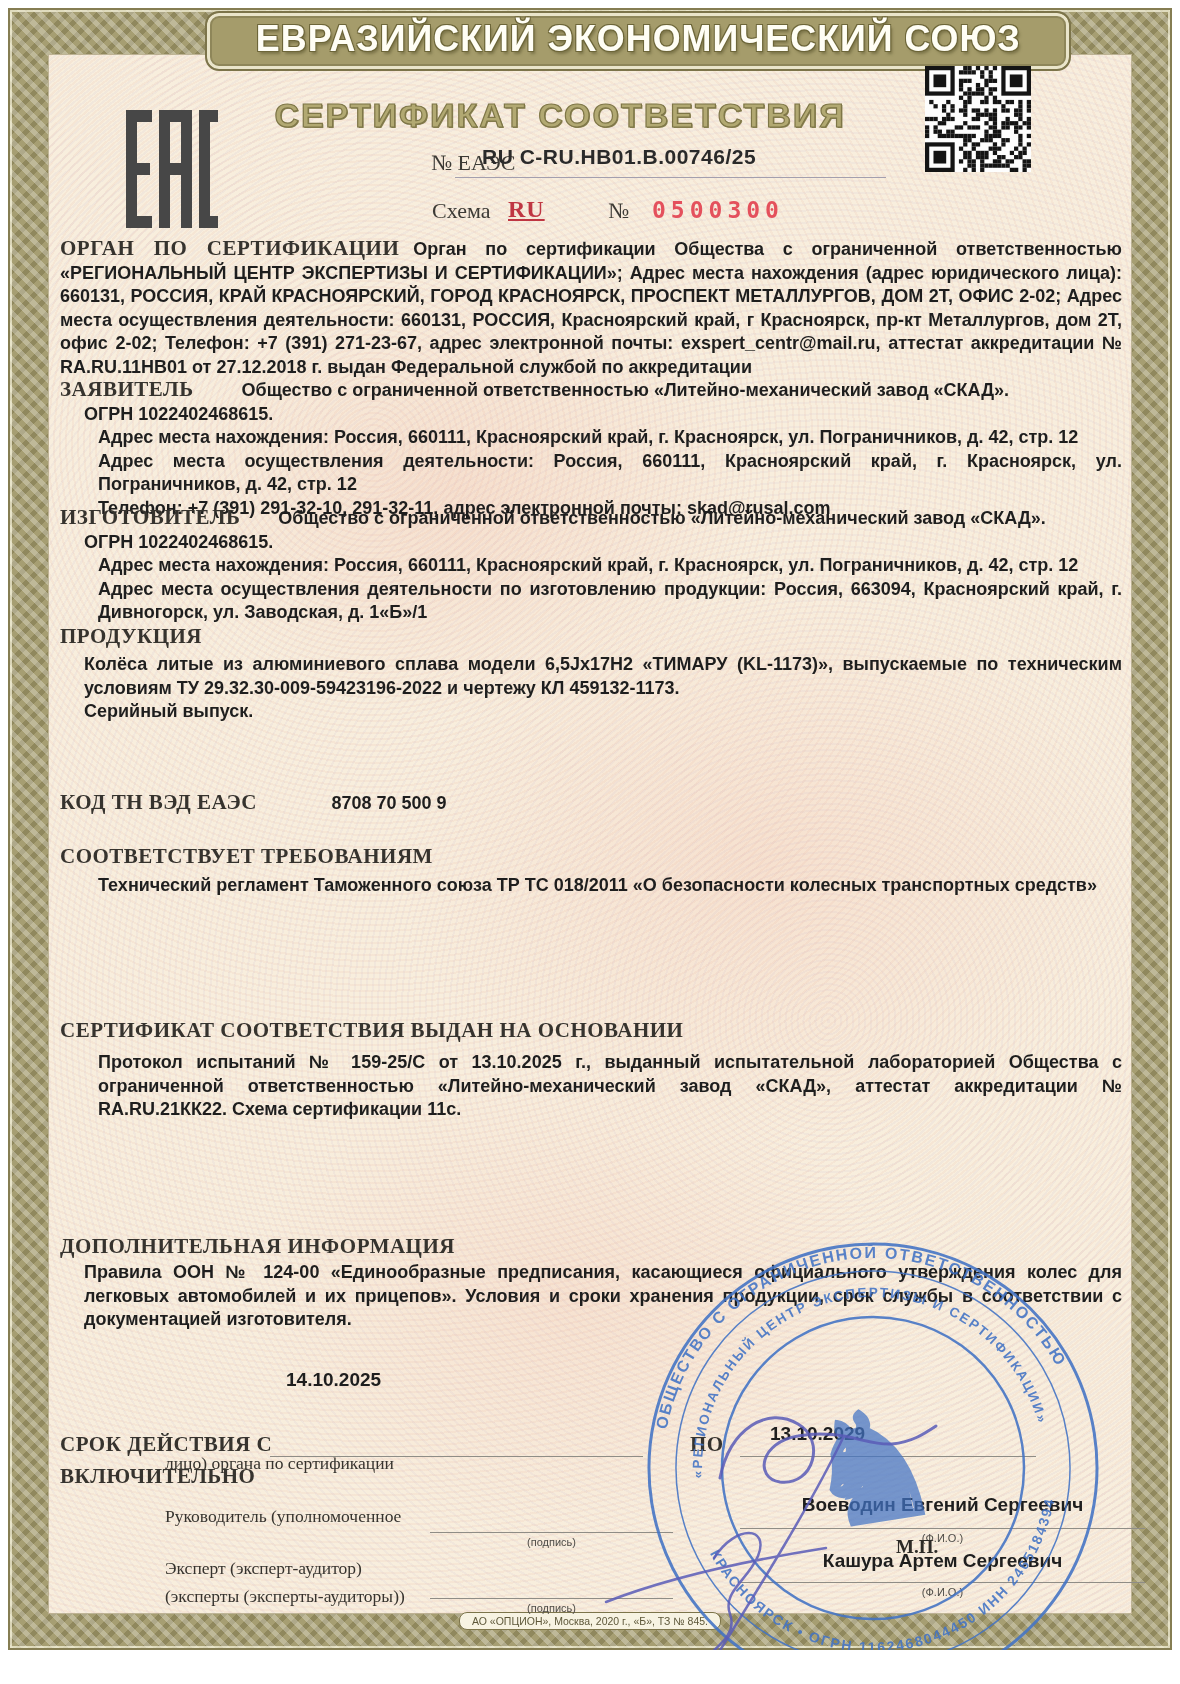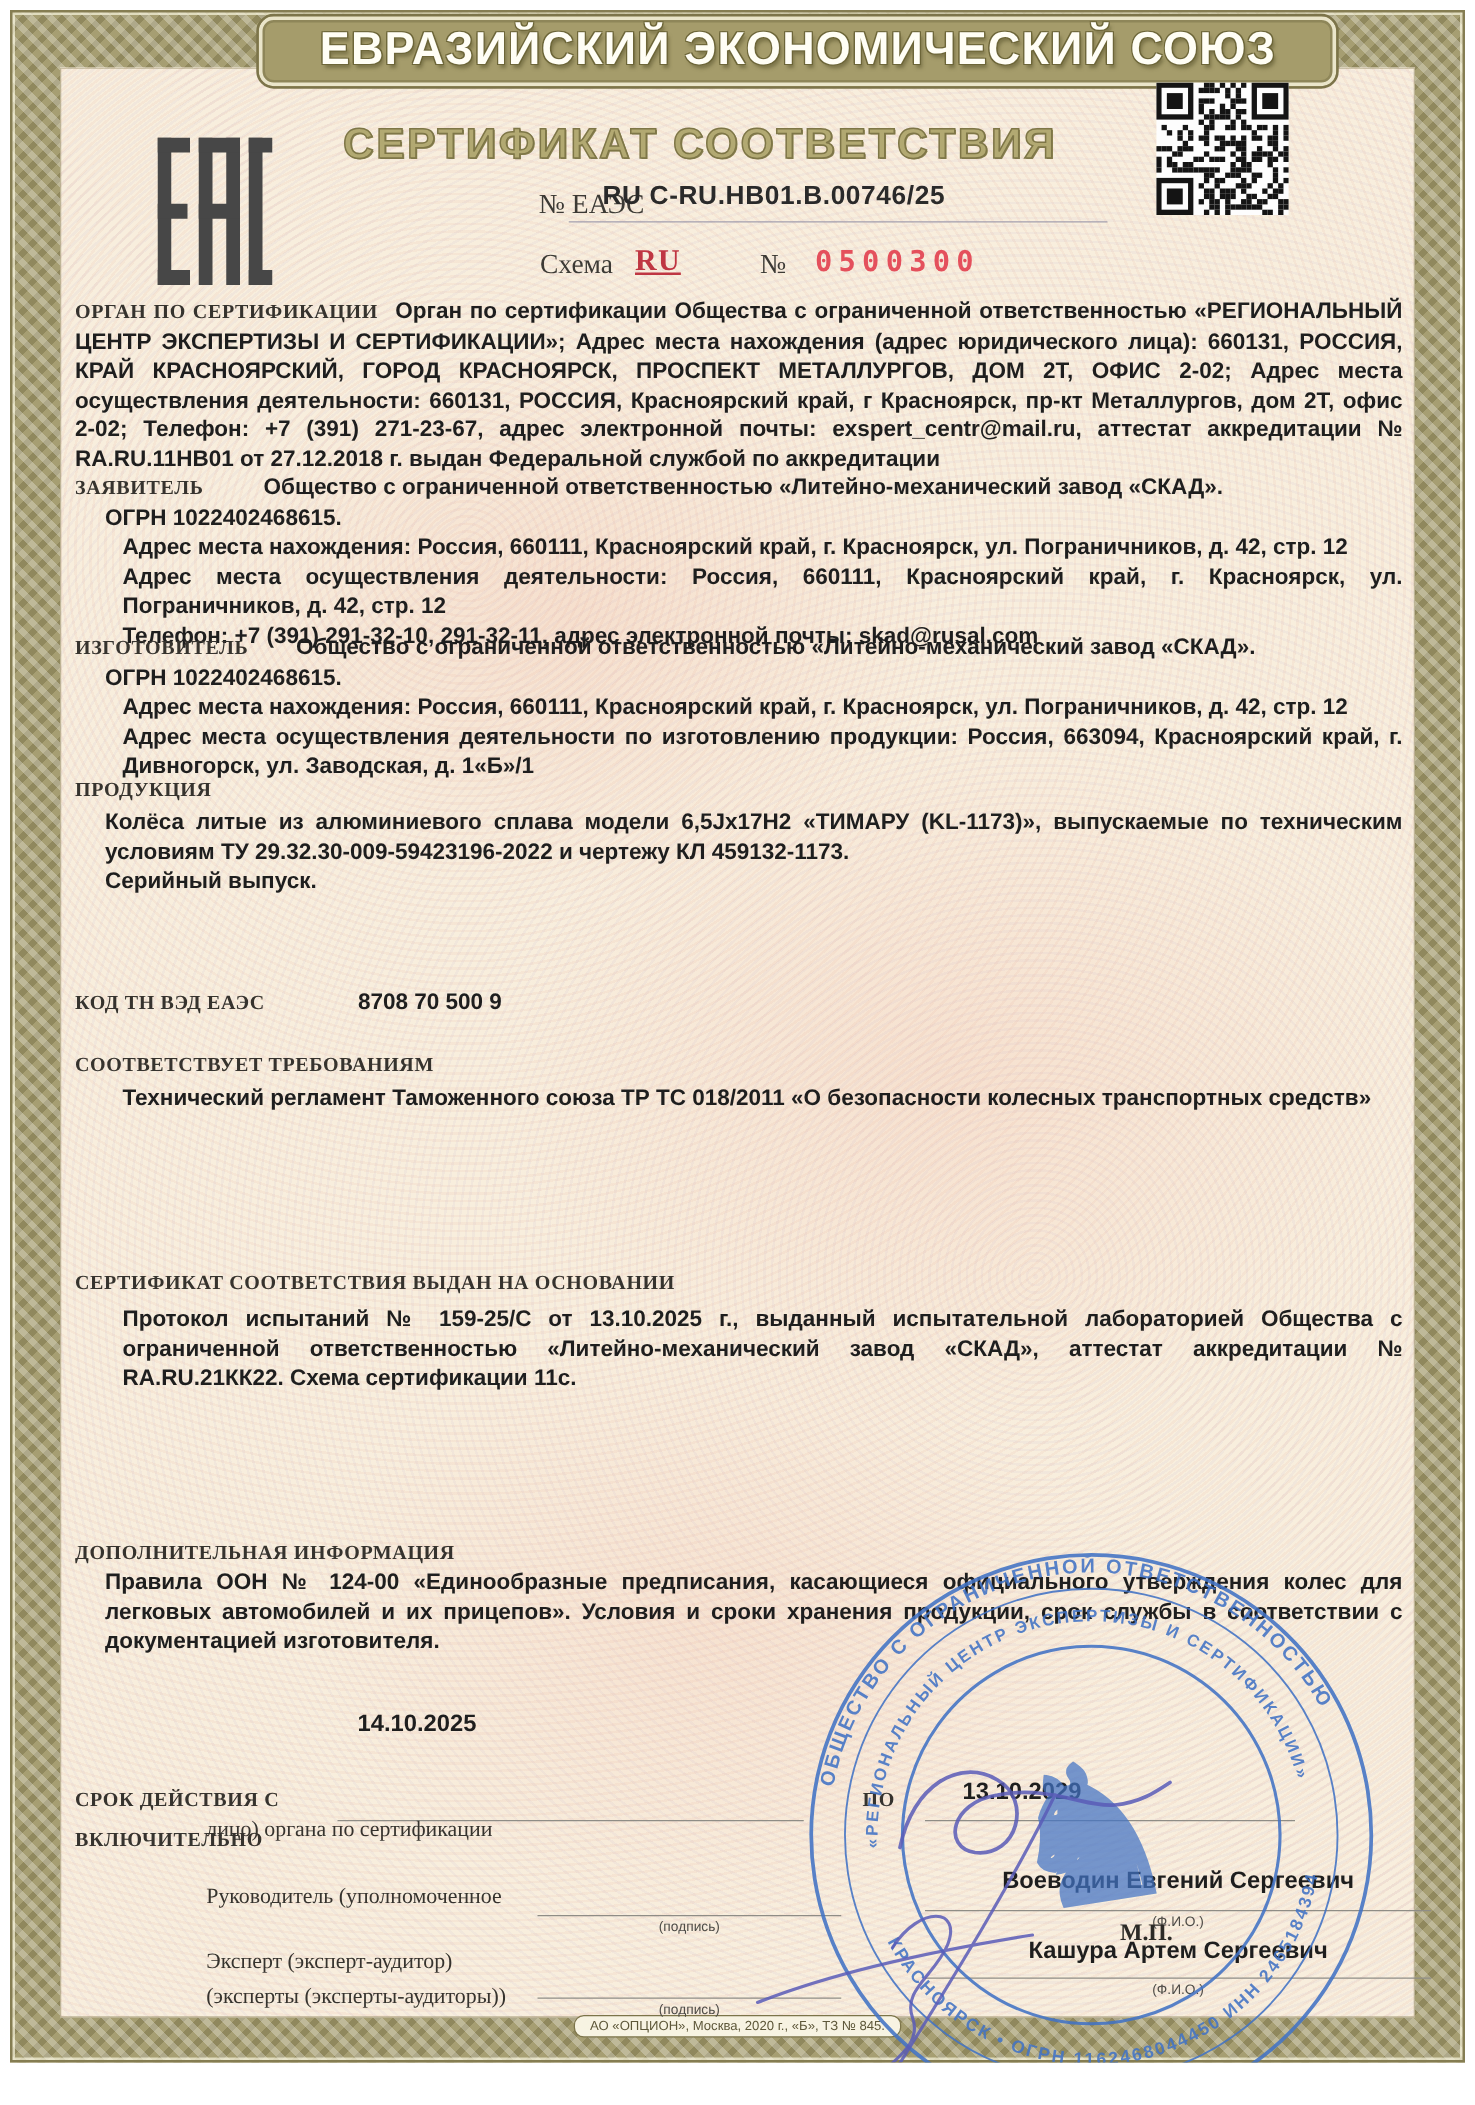--- a/index.html
+++ b/index.html
@@ -31,21 +31,21 @@
     white-space:nowrap;}
   .num-label{left:390px;top:142px;font-family:"Liberation Serif",serif;font-size:22px;color:#3c3a35;margin-left:33px;}
   .num-value{left:474px;top:137px;font-weight:bold;font-size:21px;color:#2a2a2a;letter-spacing:.5px;}
   .num-line{left:447px;top:169px;width:431px;border-top:1px solid #a39fae;}
   .series-label{left:424px;top:190px;font-family:"Liberation Serif",serif;font-size:22px;color:#3c3a35;}
   .series-value{left:500px;top:188px;font-family:"Liberation Serif",serif;font-weight:bold;font-size:24px;color:#bf3642;letter-spacing:1px;text-decoration:underline;}
   .blankno-label{left:600px;top:190px;font-family:"Liberation Serif",serif;font-size:22px;color:#3c3a35;}
   .blankno-value{left:644px;top:189px;font-family:"DejaVu Sans Mono",monospace;font-weight:bold;font-size:23px;color:#e4505c;letter-spacing:5px;}
   .eac{left:118px;top:102px;}
   .qr{left:917px;top:58px;width:106px;height:106px;}
-  .sec-h{font-family:"Liberation Serif",serif;font-weight:bold;font-size:16px;color:#36332e;letter-spacing:.5px;}
+  .sec-h{font-family:"Liberation Serif",serif;font-weight:bold;font-size:21px;color:#36332e;letter-spacing:.5px;}
   .body-t{font-weight:bold;font-size:18px;color:#1e1e1e;line-height:23.5px;}
   .block{left:52px;width:1062px;}
   .just{text-align:justify;}
   p{margin:0;}
   .ind{padding-left:38px;}
   .ind2{padding-left:24px;}
   .inline-h{margin-right:14px;}
   .uline{border-top:1.5px solid #8f8d86;}
   .cap{font-size:11px;color:#4e4c47;text-align:center;}
   .name{font-weight:bold;font-size:19px;color:#1e1e1e;text-align:center;}

